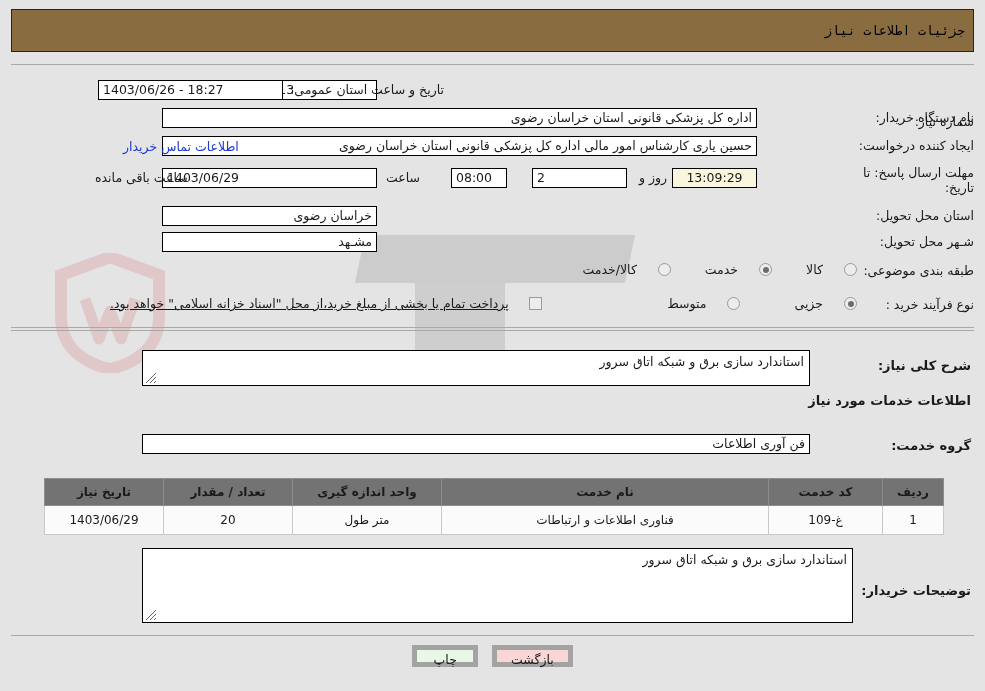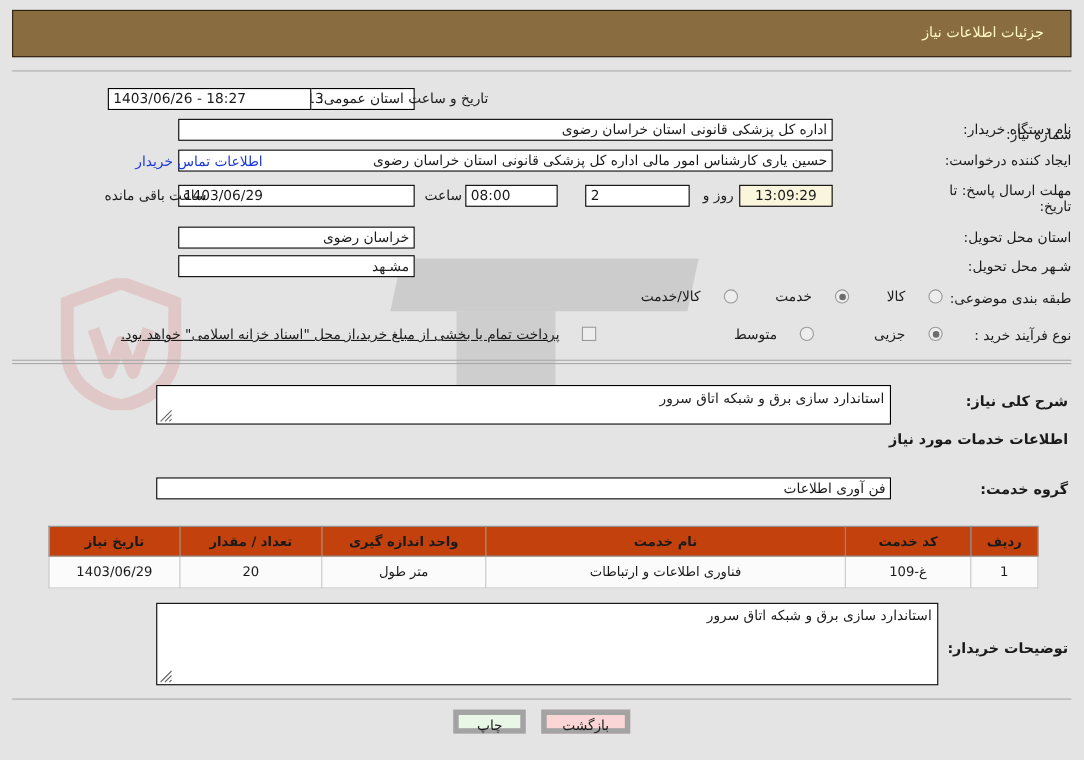--- a/index.html
+++ b/index.html
@@ -71,24 +71,25 @@
     position: absolute;
     top: 9px; left: 11px; right: 11px;
     height: 43px;
     background: #8a6c41;
     border: 1px solid #2e2213;
     box-sizing: border-box;
     z-index: 2;
   }
   .page-header .title {
     position: absolute;
-    right: 24px;
+    right: 8px;
     top: 13px;
-    color: #fef9c3;
+    color: #000000;
     font-size: 13px;
+    font-family: Liberation Mono, monospace;
   }
 
   
   .panel {
     position: absolute;
     left: 11px; right: 11px;
     border-top: 1px solid #a9a9a9;
     border-bottom: 1px solid #a9a9a9;
     background: transparent;
     z-index: 1;
@@ -192,21 +193,21 @@
     top: 478px;
     width: 900px;
     z-index: 3;
   }
   table.grid {
     border-collapse: collapse;
     width: 100%;
     font-size: 12px;
   }
   table.grid th {
-    background: #c2410c;
+    background: #737373;
     border: 1px solid #8d8d8d;
     height: 26px;
     font-weight: bold;
     color: #1a1a1a;
     font-size: 12px;
     padding: 0 4px;
   }
   table.grid td {
     background: #fbfbfb;
     border: 1px solid #c9c9c9;
@@ -272,21 +273,21 @@
 <div class="fld fld-right" style="position:absolute; top:108px; right:228px; width:595px; z-index:3;">اداره کل پزشکی قانونی استان خراسان رضوی</div>
 
 <div class="lbl" style="position:absolute; top:138px; right:11px; width:108px; z-index:3;">ایجاد کننده درخواست:</div>
 <div class="fld fld-right" style="position:absolute; top:136px; right:228px; width:595px; z-index:3;">حسین یاری کارشناس امور مالی اداره کل پزشکی قانونی استان خراسان رضوی</div>
 <a class="link" style="position:absolute; top:139px; left:123px; z-index:4; text-decoration:none;">اطلاعات تماس خریدار</a>
 
 <div class="lbl" style="position:absolute; top:165px; right:11px; width:108px; line-height:15px; z-index:3;">مهلت ارسال پاسخ: تا</div>
 <div class="lbl" style="position:absolute; top:180px; right:11px; width:108px; line-height:15px; z-index:3;">تاریخ:</div>
 <div class="fld fld-center" style="position:absolute; top:168px; right:608px; width:215px; z-index:3;">1403/06/29</div>
 <div class="lbl" style="position:absolute; top:170px; right:565px; z-index:3;">ساعت</div>
-<div class="fld fld-center" style="position:absolute; top:168px; right:478px; width:84px; z-index:3;">08:00</div>
+<div class="fld fld-center" style="position:absolute; top:168px; right:478px; width:56px; z-index:3;">08:00</div>
 <div class="fld fld-center" style="position:absolute; top:168px; right:358px; width:95px; z-index:3;">2</div>
 <div class="lbl" style="position:absolute; top:170px; right:318px; z-index:3;">روز و</div>
 <div class="fld fld-cream" style="position:absolute; top:168px; right:228px; width:85px; z-index:3;">13:09:29</div>
 
 <div class="lbl" style="position:absolute; top:170px; left:95px; z-index:3;">ساعت باقی مانده</div>
 
 <div class="lbl" style="position:absolute; top:208px; right:11px; width:108px; z-index:3;">استان محل تحویل:</div>
 <div class="fld fld-right" style="position:absolute; top:206px; right:608px; width:215px; z-index:3;">خراسان رضوی</div>
 
 <div class="lbl" style="position:absolute; top:234px; right:11px; width:108px; z-index:3;">شـهر محل تحویل:</div>

